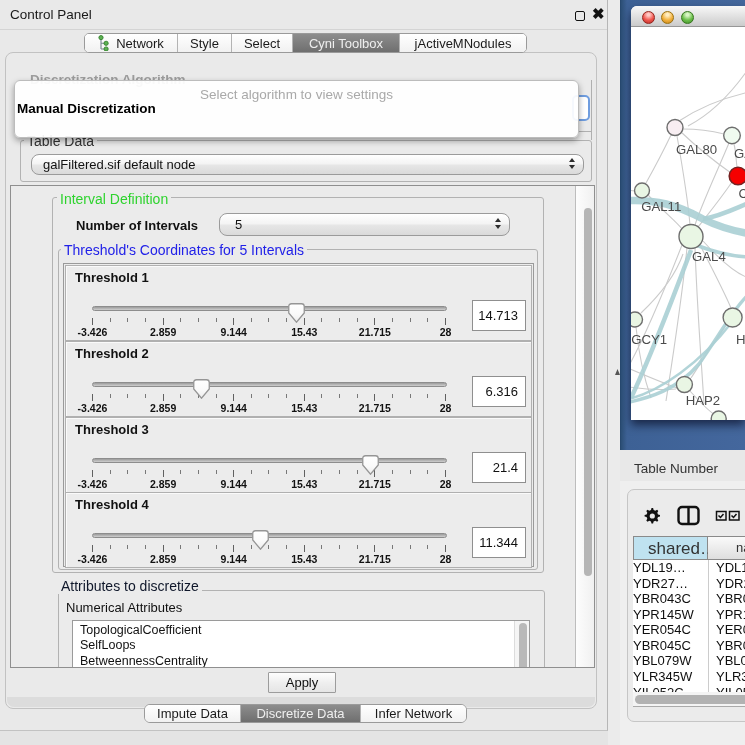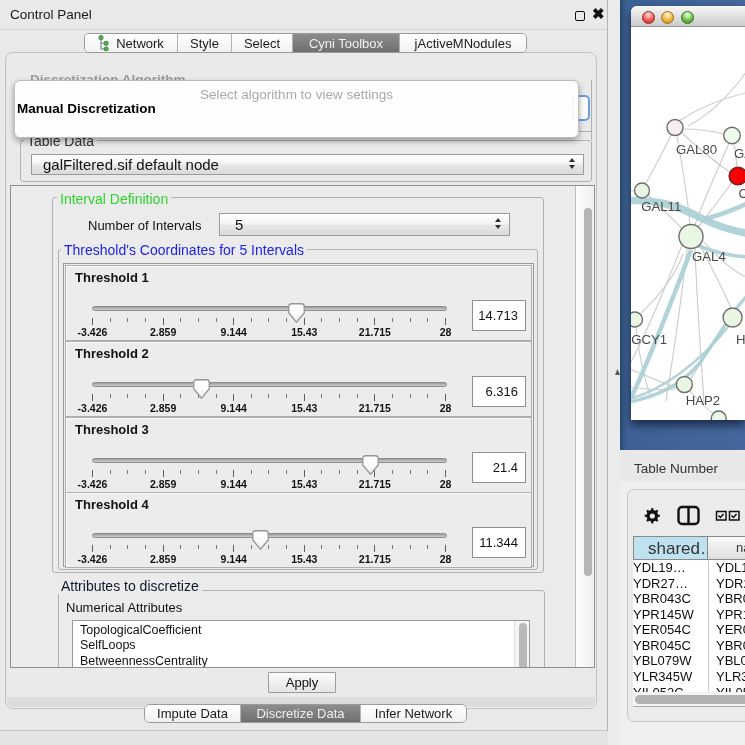--- a/index.html
+++ b/index.html
@@ -16,21 +16,21 @@
 .seg{display:flex;background:#fff;border:1px solid #9a9a9a;font-size:13px;color:#1a1a1a}
 .seg .s{display:flex;align-items:center;justify-content:center;border-right:1px solid #b3b3b3;background:linear-gradient(#ffffff,#f1f1f1);white-space:nowrap}
 .seg .s:last-child{border-right:none}
 .seg .sel{background:linear-gradient(#8d8d8d,#6f6f6f);color:#efefef}
 #toptabs{left:84px;top:33px;height:18px;border-radius:5px;overflow:hidden;z-index:5}
 #bottabs{left:144px;top:704px;height:16.5px;border-radius:6px;overflow:hidden;z-index:5}
 
 .group{border:1px solid #b2b2b2;border-radius:3px}
 .glabel{position:absolute;font-size:14px;padding:0 3px;background:#eaeaea}
 
-.combo{background:linear-gradient(#ffffff,#f4f4f4 45%,#e6e6e6 55%,#dadada);border:1px solid #9b9b9b;border-radius:0;font-size:15px;color:#111}
+.combo{background:linear-gradient(#ffffff,#f4f4f4 45%,#e6e6e6 55%,#dadada);border:1px solid #9b9b9b;border-radius:8px;font-size:13px;color:#111}
 .combo .txt{position:absolute;left:11px;top:0;bottom:0;display:flex;align-items:center}
 .arr{position:absolute;right:8px;width:0;height:0;border-left:3.2px solid transparent;border-right:3.2px solid transparent}
 .arr.up{border-bottom:4.5px solid #2e2e2e}
 .arr.dn{border-top:4.5px solid #2e2e2e}
 
 #panelB{left:10px;top:185px;width:583px;height:481px;border:1px solid #8f8f8f;background:#ebebeb;overflow:hidden}
 #vtrack{position:absolute;top:0;bottom:0;right:0;width:18px;background:linear-gradient(90deg,#fdfdfd,#f0f0f0);border-left:1px solid #bdbdbd}
 #vthumb{position:absolute;right:2px;top:22px;width:8px;height:368px;background:#b5b5b5;border-radius:4px}
 
 .trow{position:absolute;left:1px;width:465px;height:73.5px;background:#ececec;border:1px solid #b0b0b0;box-shadow:inset 1px 1px 0 #fafafa}
@@ -94,21 +94,21 @@
   <div class="abs combo" style="left:31px;top:154px;width:551px;height:19px">
     <span class="txt">galFiltered.sif default node</span>
     <span class="arr up" style="top:3px"></span>
       <span class="arr dn" style="top:10px"></span>
   </div>
 
   <div class="abs" id="panelB">
 
     <div class="abs group" style="left:41px;top:11px;width:490px;height:374px"></div>
     <div class="abs glabel" style="left:46px;top:4.5px;color:#2ed32e;background:#ebebeb">Interval Definition</div>
-    <div class="abs" style="left:77px;top:31.5px;font-size:13px;font-weight:normal;color:#111">Number of Intervals</div>
+    <div class="abs" style="left:65px;top:31.5px;font-size:13px;font-weight:bold;color:#111">Number of Intervals</div>
     <div class="abs combo" style="left:208px;top:27px;width:289px;height:21px">
       <span class="txt" style="left:15px">5</span>
       <span class="arr up" style="top:4px"></span>
         <span class="arr dn" style="top:11px"></span>
     </div>
 
     <div class="abs group" style="left:47px;top:63px;width:478px;height:319px"></div>
     <div class="abs glabel" style="left:50px;top:56px;color:#2121e8;background:#ebebeb">Threshold's Coordinates for 5 Intervals</div>
     <div class="abs" style="left:52px;top:77px;width:469px;height:302px;border:1px solid #9a9a9a;background:#ececec">
 

